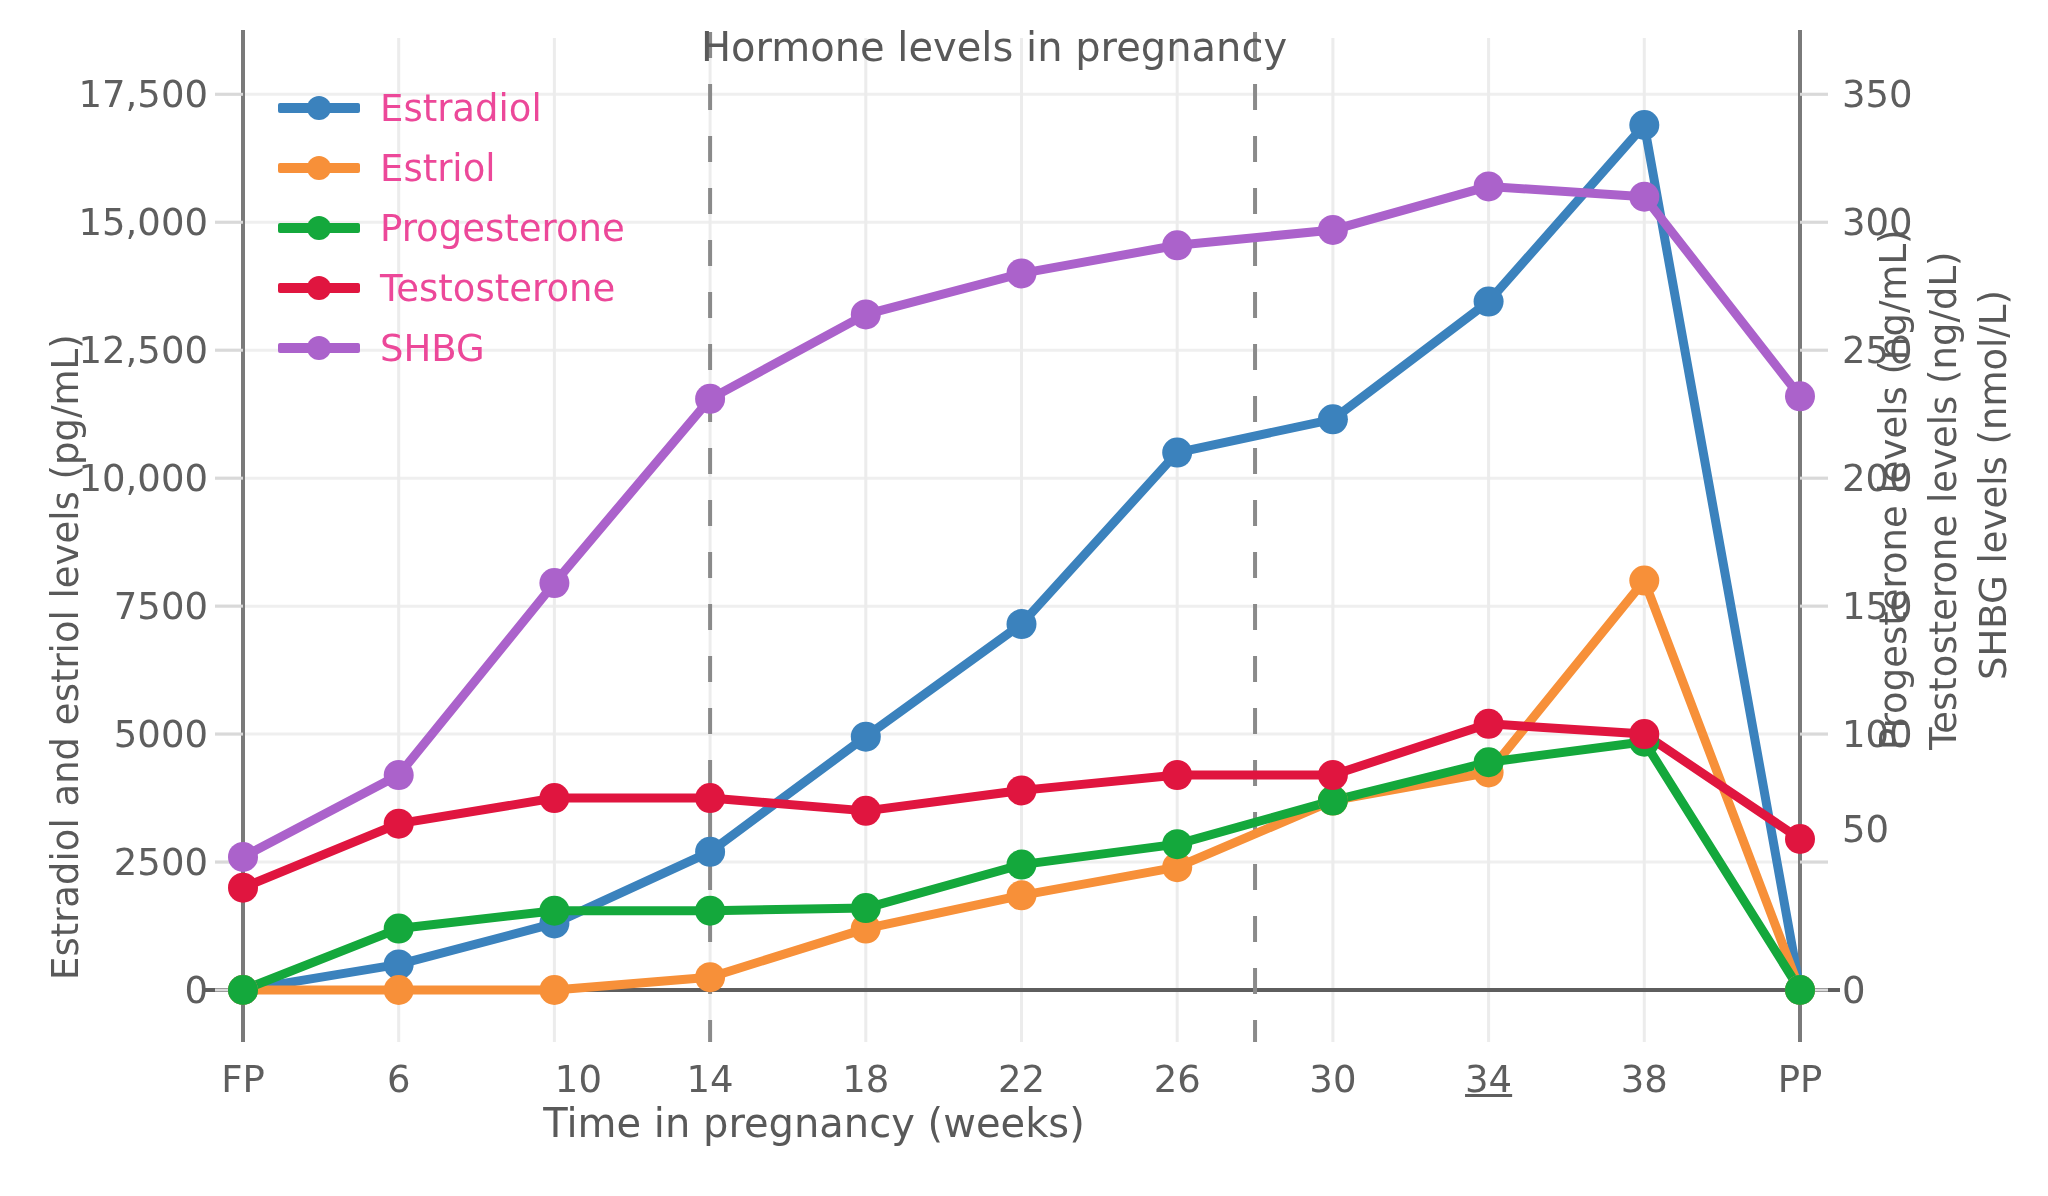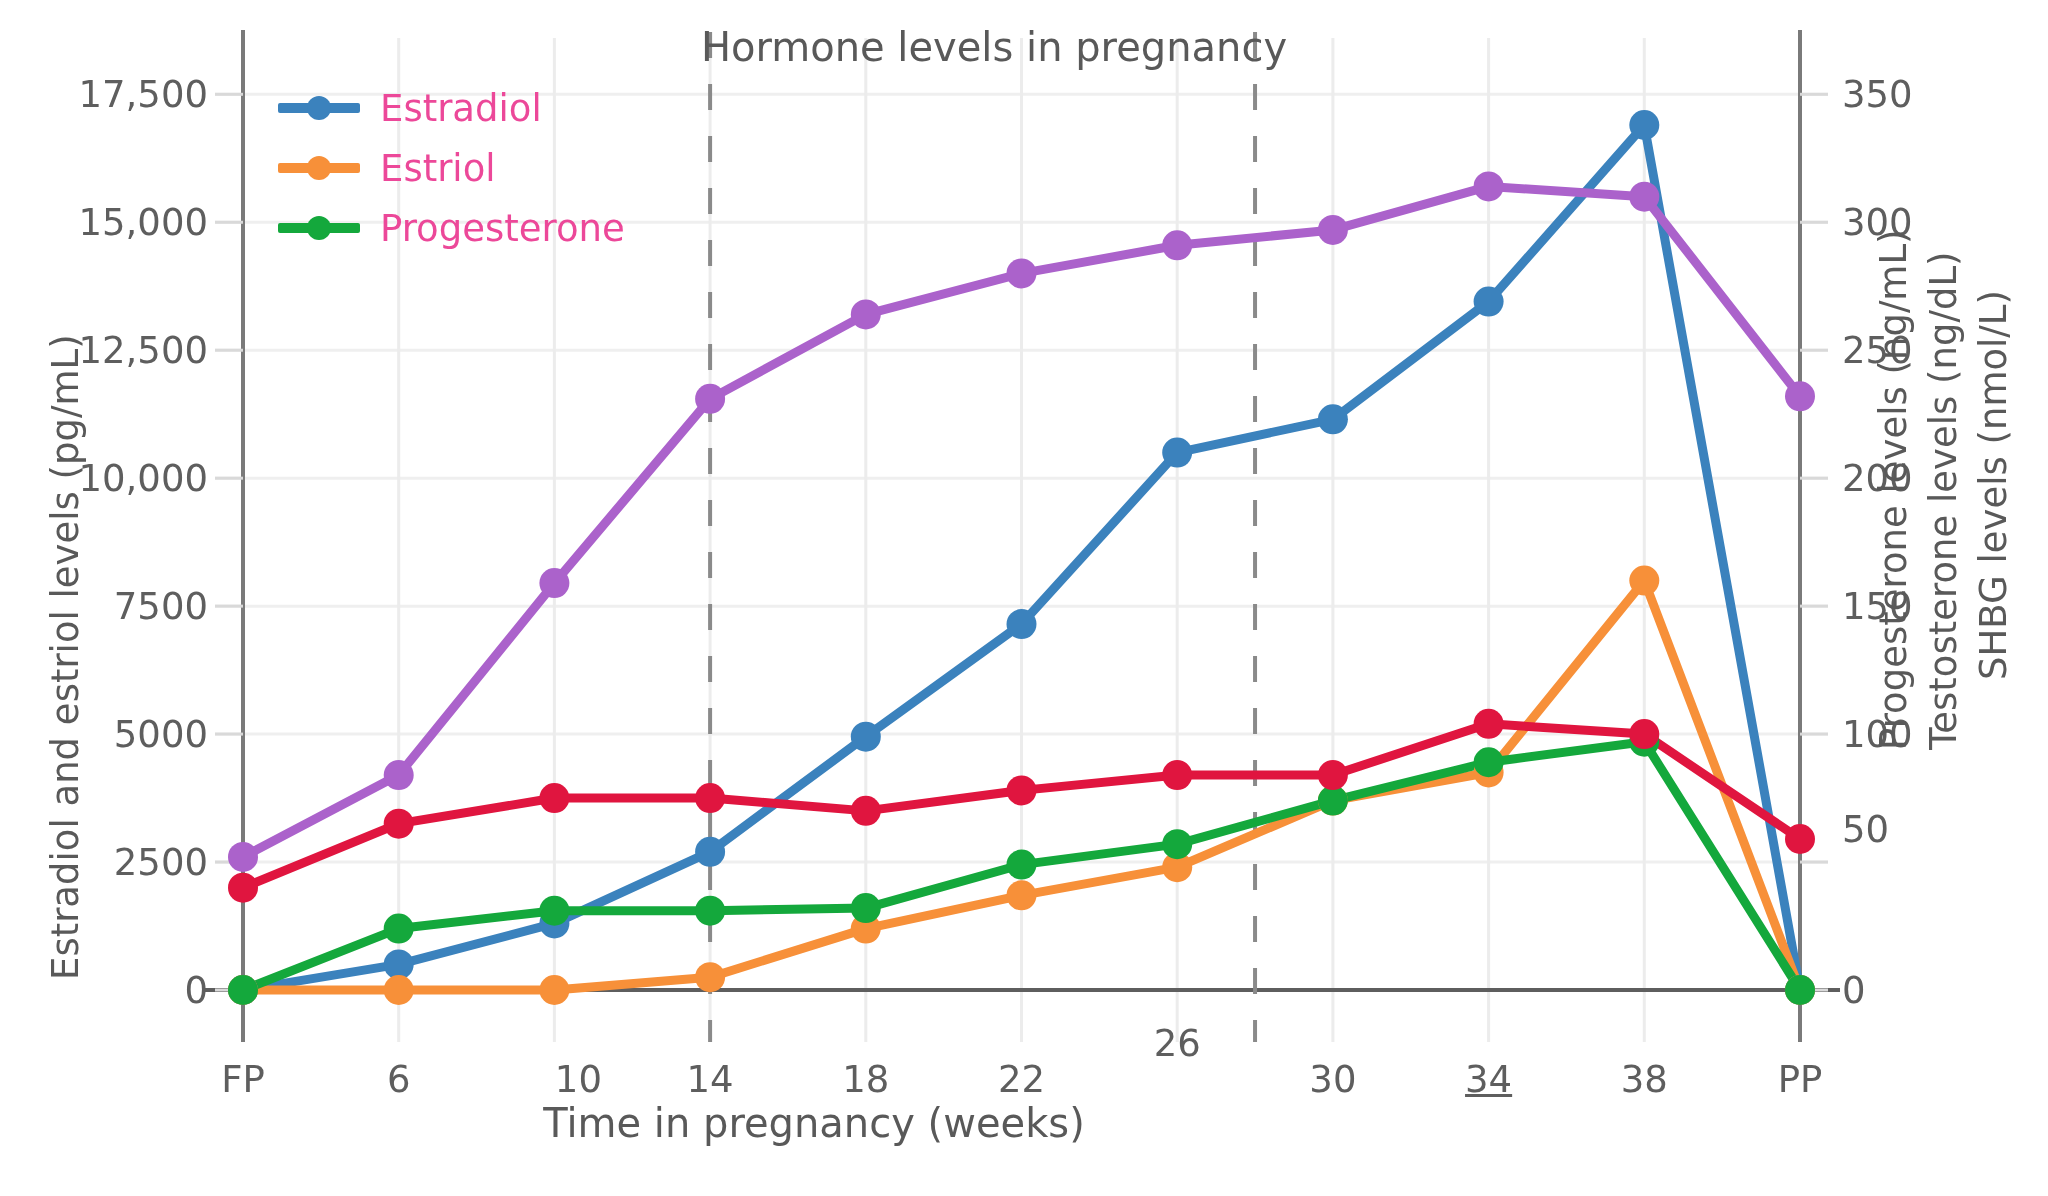--- a/index.html
+++ b/index.html
@@ -168,20 +168,28 @@
         <span class="legend-label">Estradiol</span>
       </div>
       <div class="legend-row">
         <span class="legend-swatch" style="background: rgb(247, 144, 57);"></span>
         <span class="legend-label">Estriol</span>
       </div>
       <div class="legend-row">
         <span class="legend-swatch" style="background: rgb(20, 168, 60);"></span>
         <span class="legend-label">Progesterone</span>
       </div>
+      <div class="legend-row">
+        <span class="legend-swatch" style="background: rgb(224, 21, 63);"></span>
+        <span class="legend-label">Testosterone</span>
+      </div>
+      <div class="legend-row">
+        <span class="legend-swatch" style="background: rgb(171, 98, 203);"></span>
+        <span class="legend-label">SHBG</span>
+      </div>
     </div>
 
   <div id="ticklayer">
       <div class="txt ytick" style="left:-2px; top:990px; width:210px;">0</div>
       <div class="txt ytick" style="left:-2px; top:862.0430107526881px; width:210px;">2500</div>
       <div class="txt ytick" style="left:-2px; top:734.0860215053764px; width:210px;">5000</div>
       <div class="txt ytick" style="left:-2px; top:606.1290322580645px; width:210px;">7500</div>
       <div class="txt ytick" style="left:-2px; top:478.1720430107527px; width:210px;">10,000</div>
       <div class="txt ytick" style="left:-2px; top:350.2150537634409px; width:210px;">12,500</div>
       <div class="txt ytick" style="left:-2px; top:222.25806451612902px; width:210px;">15,000</div>
@@ -193,21 +201,21 @@
       <div class="txt ytick-r" style="left:1842px; top:478.1720430107527px; width:200px;">200</div>
       <div class="txt ytick-r" style="left:1842px; top:350.2150537634409px; width:200px;">250</div>
       <div class="txt ytick-r" style="left:1842px; top:222.25806451612902px; width:200px;">300</div>
       <div class="txt ytick-r" style="left:1842px; top:94.30107526881716px; width:200px;">350</div>
       <div class="txt xtick" style="left:243px; top:1058px;">FP</div>
       <div class="txt xtick" style="left:398.70000000000005px; top:1058px;">6</div>
       <div class="txt xtick" style="left:554.4000000000001px; top:1058px;margin-left:24px;">10</div>
       <div class="txt xtick" style="left:710.0999999999999px; top:1058px;">14</div>
       <div class="txt xtick" style="left:865.8000000000001px; top:1058px;">18</div>
       <div class="txt xtick" style="left:1021.5px; top:1058px;">22</div>
-      <div class="txt xtick" style="left:1177.1999999999998px; top:1022px;">26</div>
+      <div class="txt xtick" style="left:1177.1999999999998px; top:1058px;">26</div>
       <div class="txt xtick" style="left:1332.8999999999999px; top:1058px;">30</div>
       <div class="txt xtick" style="left:1488.6000000000001px; top:1058px;text-decoration:underline;">34</div>
       <div class="txt xtick" style="left:1644.3px; top:1058px;">38</div>
       <div class="txt xtick" style="left:1800px; top:1058px;">PP</div>
       <div class="rotlabel" style="left:44px; top:980px; transform:rotate(-90deg);">Estradiol and estriol levels (pg/mL)</div>
       <div class="rotlabel" style="left:1872px; top:750px; transform:rotate(-90deg);">Progesterone levels (ng/mL)</div>
       <div class="rotlabel" style="left:1922px; top:750px; transform:rotate(-90deg);">Testosterone levels (ng/dL)</div>
       <div class="rotlabel" style="left:1972px; top:680px; transform:rotate(-90deg);">SHBG levels (nmol/L)</div>
     </div>
 

